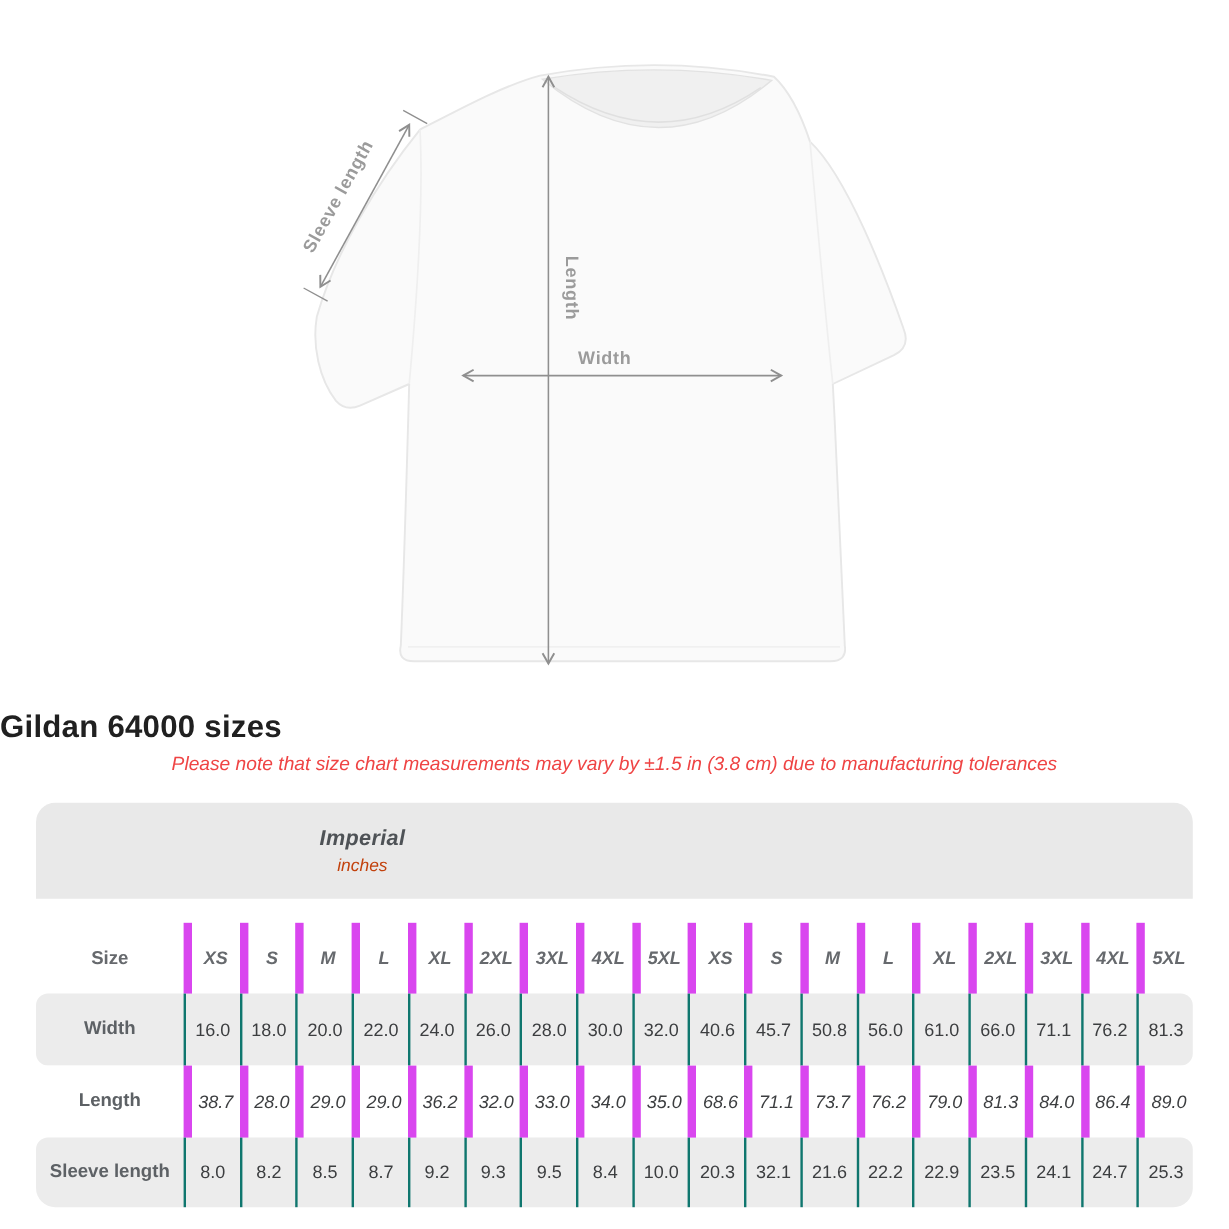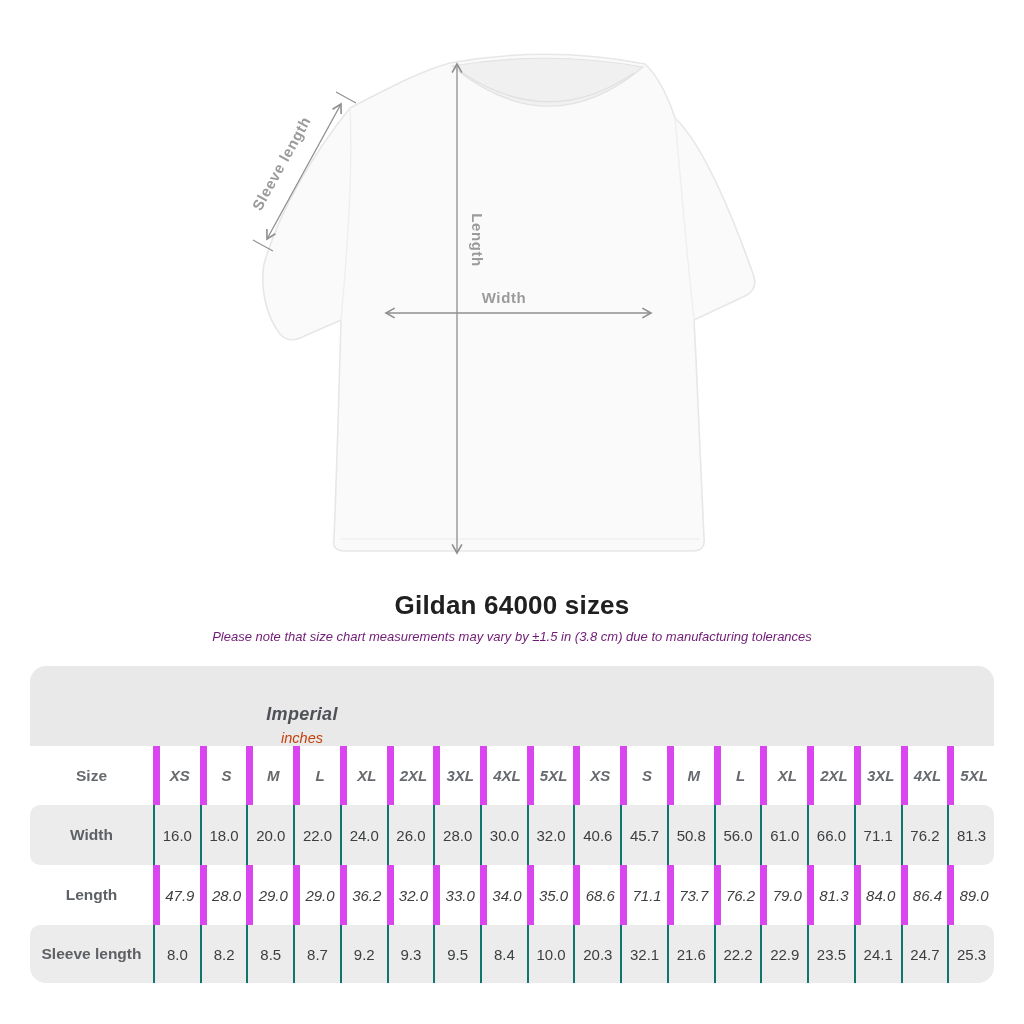--- a/index.html
+++ b/index.html
@@ -12,45 +12,45 @@
 
   
   .diagram-wrap { width: 1024px; height: 586px; }
   svg { display: block; }
   .dim-label {
     font-size: 15px; font-weight: bold; fill: #9b9b9b; letter-spacing: 0.6px;
   }
 
   
   .page-title {
-    margin: 4px 0 0; text-align: center;
+    margin: 4px 0 0; text-align: left;
     font-size: 26px; font-weight: bold; color: #202020; letter-spacing: 0.2px;
   }
   .page-note {
     margin: 8px 0 0; text-align: center;
-    font-size: 13px; font-style: italic; color: #701a75;
+    font-size: 16px; font-style: italic; color: #ef4444;
   }
 
   
   .size-table { width: 964px; margin: 22px auto 0; }
   .band {
     height: 80px; background: #e9e9e9; border-radius: 16px 16px 0 0;
     display: grid; grid-template-columns: 544px 420px;
   }
-  .bcell { display: flex; flex-direction: column; align-items: center; justify-content: flex-end; gap: 5px; }
+  .bcell { display: flex; flex-direction: column; align-items: center; justify-content: center; gap: 5px; }
   .sec-title { font-weight: bold; font-style: italic; font-size: 18px; color: #4e5256; letter-spacing: 0.3px; }
   .sec-unit  { font-style: italic; font-size: 14.5px; color: #c2410c; }
 
   .trow { display: grid; grid-template-columns: 123px repeat(18, 1fr); }
   .trow .c {
     display: flex; align-items: center; justify-content: center;
     font-size: 15px; color: #3c3e40; white-space: nowrap;
   }
   .trow .rl { font-weight: bold; color: #5d6165; font-size: 15.5px; }
-  .row-size { height: 59px; background: #fff; }
+  .row-size { height: 59px; background: #fff; margin-top: 20px; }
   .row-size .c { font-weight: bold; color: #66696d; }
   .row-data { height: 60px; }
   .row-white { background: #ffffff; }
   .row-gray  { background: #ececec; border-radius: 10px; }
   .row-last  { height: 58px; border-radius: 10px 10px 16px 16px; }
   .row-white .c + .c { border-left: 7px solid #d946ef; font-style: italic; }
   .row-gray  .c + .c { border-left: 2px solid #0f766e; }
 </style>
 </head>
 <body>
@@ -163,21 +163,21 @@
       <div class="c">56.0</div>
       <div class="c">61.0</div>
       <div class="c">66.0</div>
       <div class="c">71.1</div>
       <div class="c">76.2</div>
       <div class="c">81.3</div>
     </div>
 
     <div class="trow row-data row-white">
       <div class="c rl">Length</div>
-      <div class="c">47.9</div>
+      <div class="c">38.7</div>
       <div class="c">28.0</div>
       <div class="c">29.0</div>
       <div class="c">29.0</div>
       <div class="c">36.2</div>
       <div class="c">32.0</div>
       <div class="c">33.0</div>
       <div class="c">34.0</div>
       <div class="c">35.0</div>
       <div class="c">68.6</div>
       <div class="c">71.1</div>

